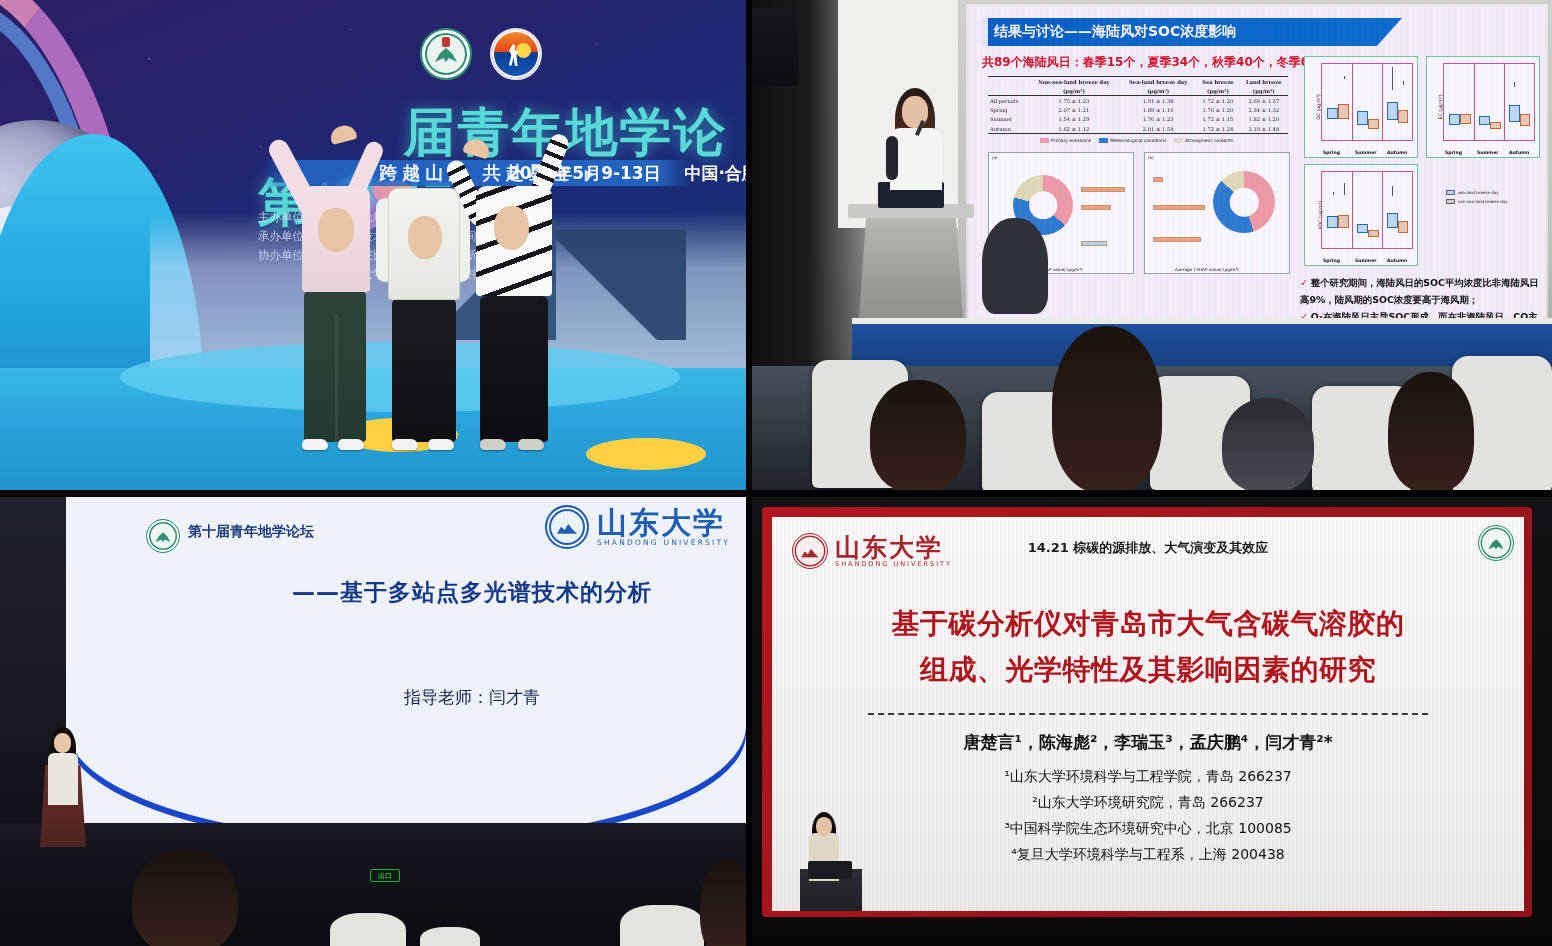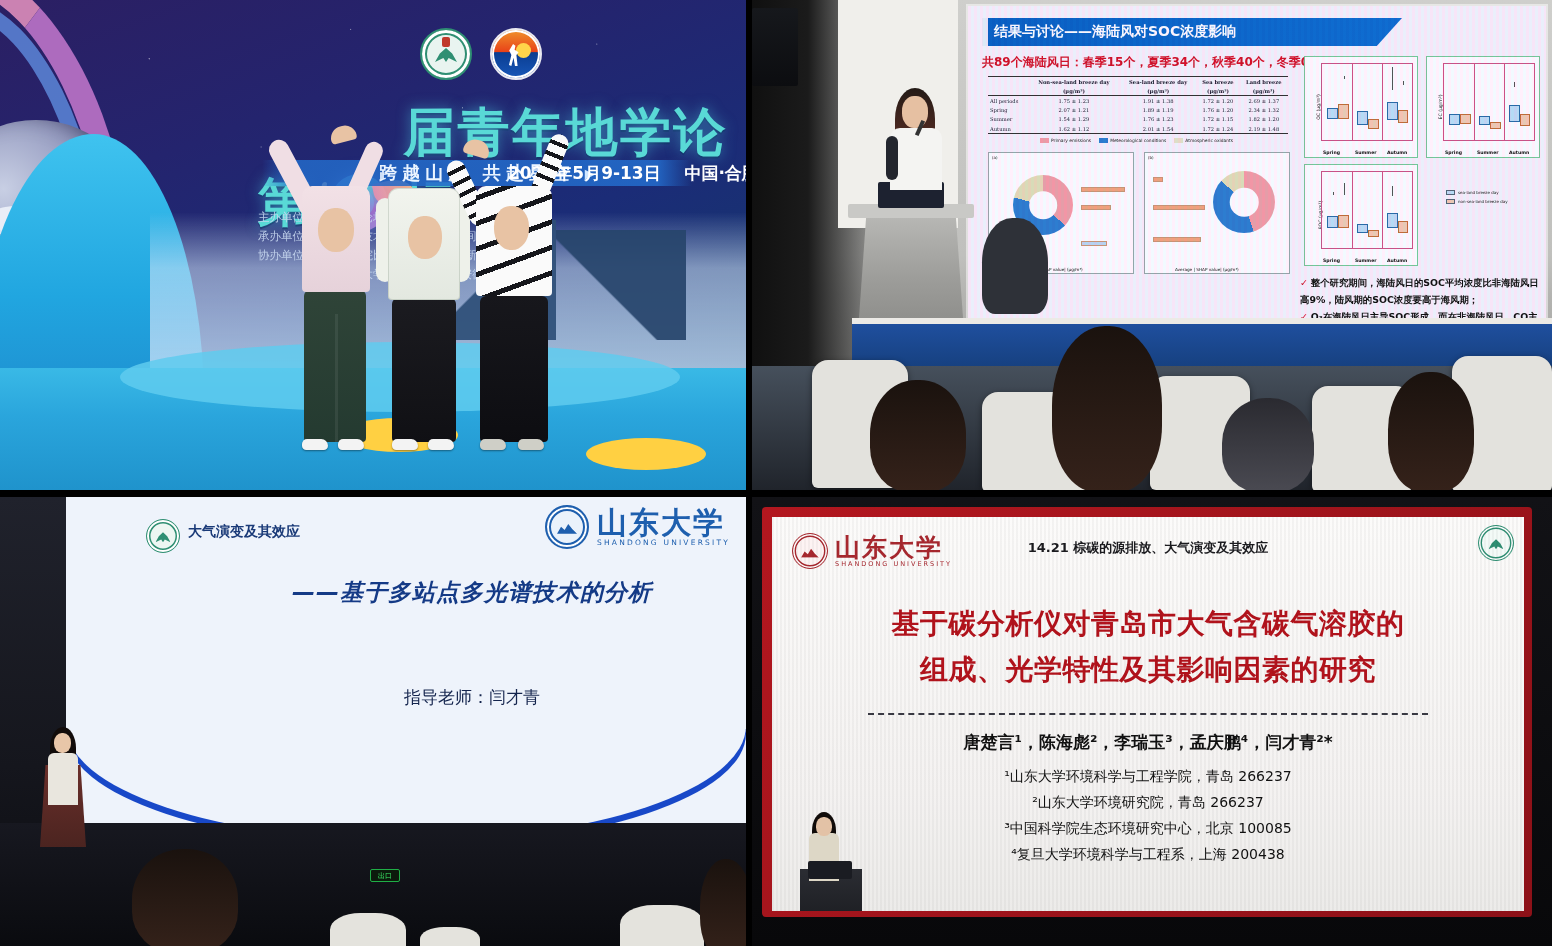--- a/index.html
+++ b/index.html
@@ -328,21 +328,21 @@
   .bl-sdu-seal .mt{ position:absolute; left:50%; top:52%; transform:translate(-50%,-50%);
     width:20px; height:12px; background:#1e5fae;
     clip-path:polygon(0 100%,20% 42%,38% 68%,56% 18%,76% 60%,100% 100%); }
   .bl-sdu-txt{ font-family:"DejaVu Serif",serif; color:#1e5fae; font-size:30px;
     font-weight:700; letter-spacing:2px; line-height:1; }
   .bl-sdu-en{ font-family:"DejaVu Sans",sans-serif; color:#1e5fae; font-size:7.5px;
     letter-spacing:2.2px; }
   .bl-title{ position:absolute; left:66px; width:680px; top:74px; text-align:center;
     font-family:"DejaVu Sans",sans-serif; color:#143a86; font-weight:700; }
   .bl-title .l1{ font-size:26px; letter-spacing:1px; }
-  .bl-title .l2{ font-size:23px; letter-spacing:1px; margin-top:6px;font-style:italic; }
+  .bl-title .l2{ font-size:23px; letter-spacing:1px; margin-top:6px; }
   .bl-meta{ position:absolute; left:66px; width:680px; top:182px; text-align:center;
     font-family:"DejaVu Sans",sans-serif; color:#14244d; font-size:17px; line-height:36px; }
   .bl-stage{ position:absolute; left:0; top:326px; width:100%; height:123px;
     background:linear-gradient(180deg,#171820,#0a0b0f); }
   .bl-podium{ position:absolute; left:40px; top:268px; width:46px; height:82px;
     background:linear-gradient(180deg,#6b2f2a,#4b2420); clip-path:polygon(12% 0,88% 0,100% 100%,0 100%); }
   .bl-sp-head{ position:absolute; left:54px; top:236px; width:17px; height:20px;
     border-radius:46%; background:#e8c6a8; z-index:3; }
   .bl-sp-hair{ position:absolute; left:50px; top:230px; width:26px; height:42px;
     border-radius:50% 50% 34% 34%; background:#120c0a; z-index:2; }
@@ -696,21 +696,21 @@
     <div class="head" style="left:636px;top:372px;width:86px;height:120px;"></div>
     <div class="head" style="left:230px;top:218px;width:66px;height:96px;border-radius:46% 46% 20% 20%;background:#2e3138;"></div>
   </div>
 
   <div class="panel p-bl">
     <div class="bl-wall"></div>
     <div class="bl-screen">
       <div class="bl-logo-l">
           <span class="m"></span>
         </div>
-      <div class="bl-forum">大气演变及其效应</div>
+      <div class="bl-forum">第十届青年地学论坛</div>
       <div class="bl-sdu">
         <div class="bl-sdu-seal">
             <span class="mt"></span>
           </div>
         <div>
           <div class="bl-sdu-txt">山东大学</div>
           <div class="bl-sdu-en">SHANDONG UNIVERSITY</div>
         </div>
       </div>
       <div class="bl-title">

